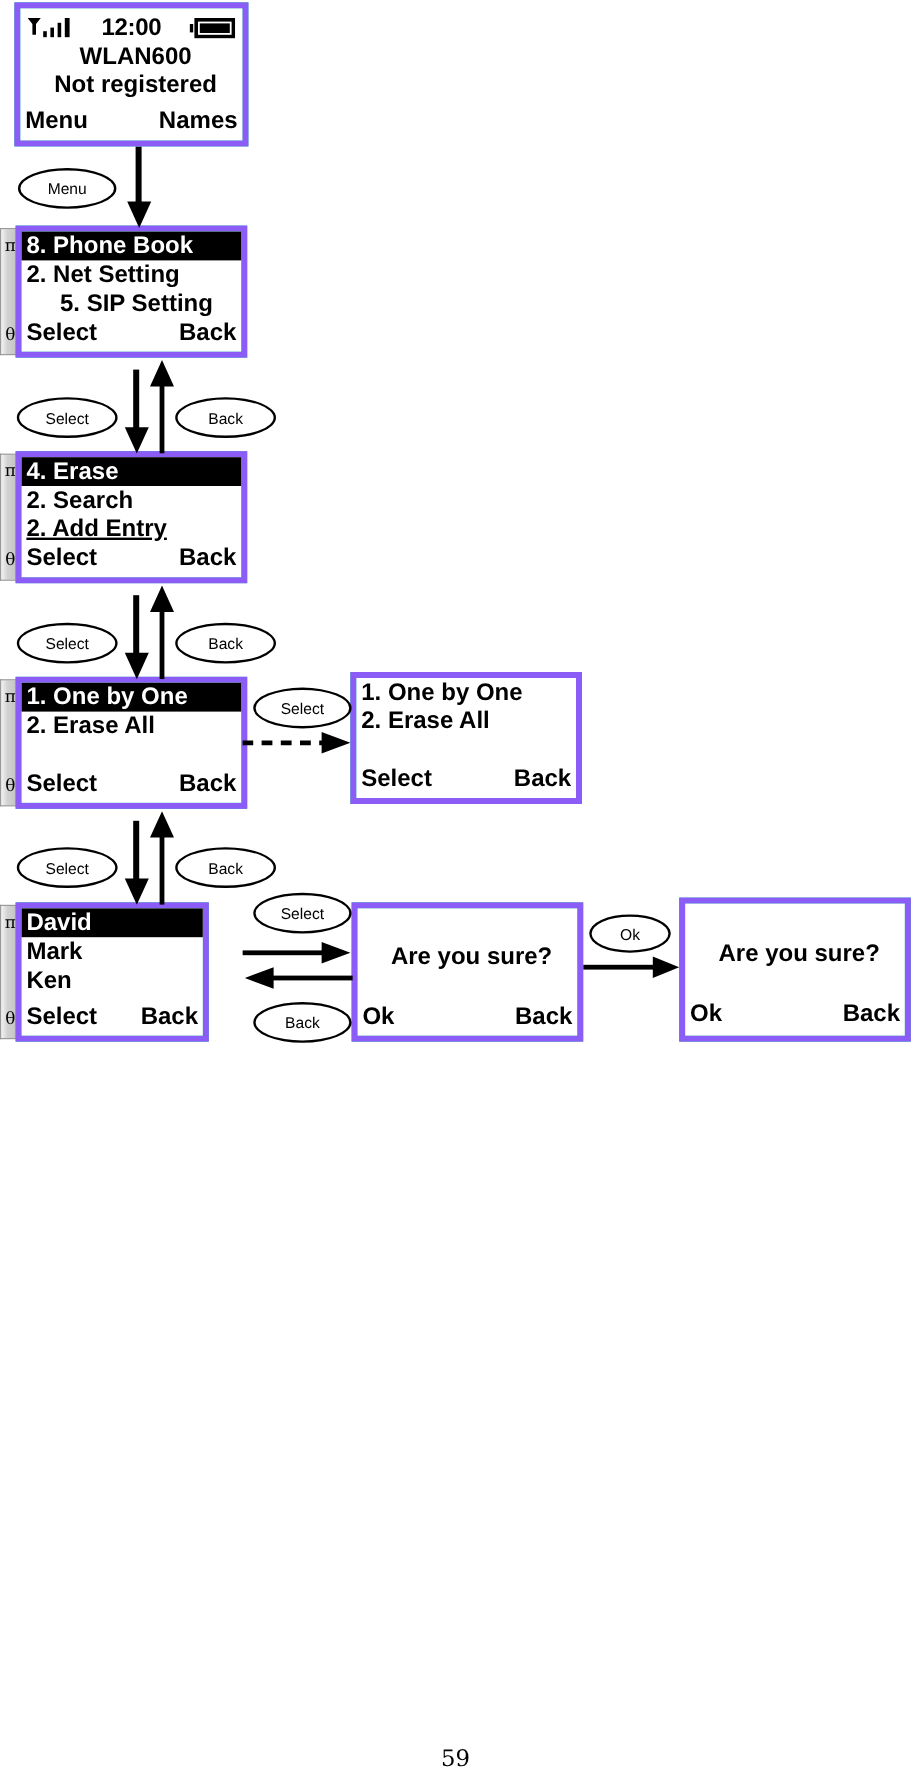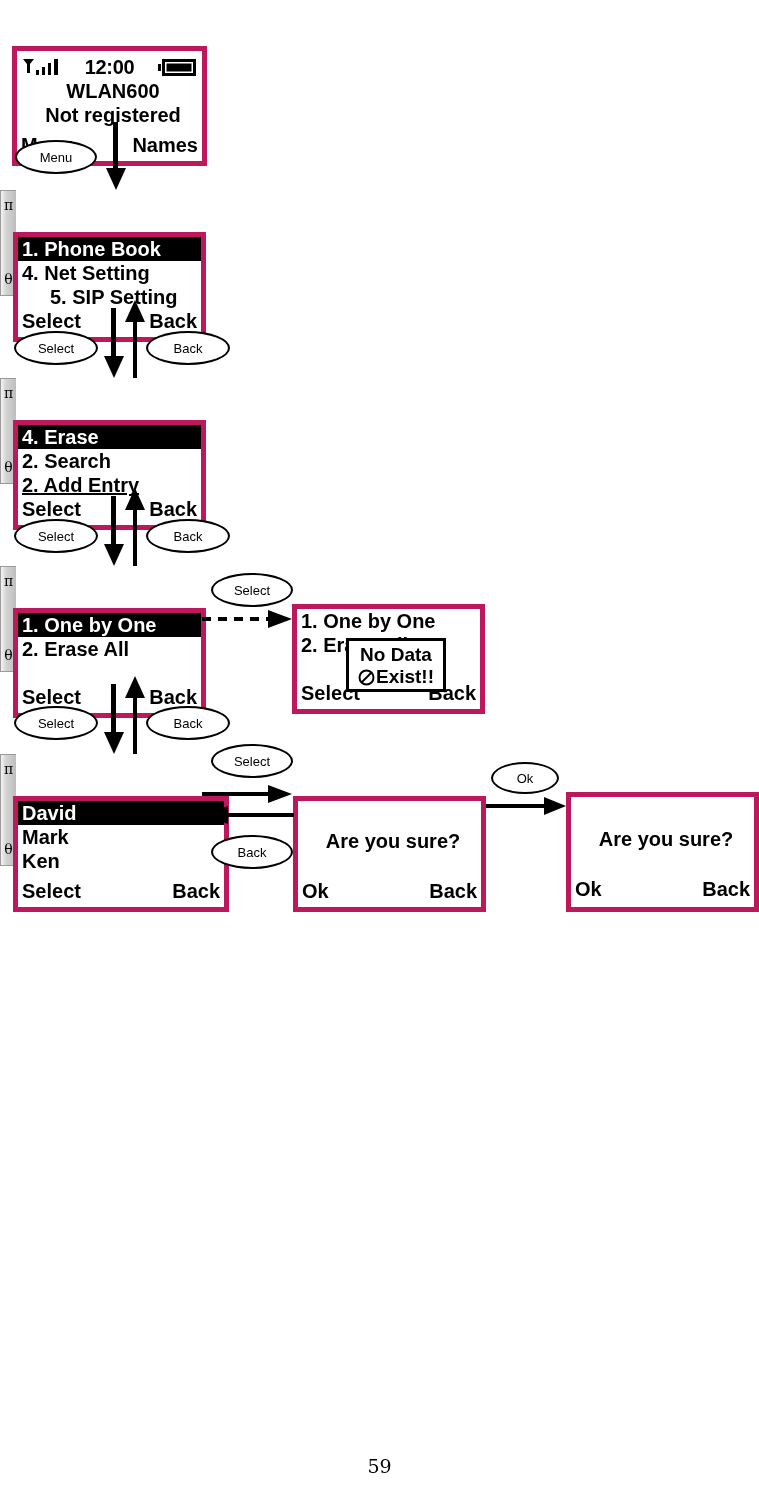--- a/index.html
+++ b/index.html
@@ -13,23 +13,22 @@
     position: relative;
     font-family: "Liberation Sans", sans-serif;
     overflow: hidden;
   }
 
   
   .screen {
     position: absolute;
     box-sizing: border-box;
     background: #14b8a6;
-    border: 5px solid #be185d;
+    border: 5px solid #8b5cf6;
     font-weight: bold;
-    margin-top: 44px;
   }
   .screen-inner {
     position: relative;
     width: 100%;
     height: 100%;
     background: #ffffff;
   }
 
   
   .scrollgutter {
@@ -223,22 +222,22 @@
     <polygon points="1,46 21,46 11,68" fill="#000"></polygon>
   </svg>
 </div>
 
 <div class="scrollgutter" style="left:0px; top:190px; width:16px; height:106px;">
   <div class="arrow-up">π</div>
   <div class="arrow-dn">θ</div>
 </div>
 <div class="screen" style="left:13px; top:188px; width:193px; height:110px;">
   <div class="screen-inner">
-    <div class="row sel" style="top:0px;">1. Phone Book</div>
-    <div class="row" style="top:24px;">4. Net Setting</div>
+    <div class="row sel" style="top:0px;">8. Phone Book</div>
+    <div class="row" style="top:24px;">2. Net Setting</div>
     <div class="row" style="top:48px;padding-left:32px;">5. SIP Setting</div>
     <div class="softkeys" style="top:72px;">
       <span>Select</span>
       <span>Back</span>
     </div>
   </div>
 </div>
 
 <div class="bubble" style="left:14px; top:331px; width:84px; height:34px;">
   <span>Select</span>
@@ -316,31 +315,20 @@
 
 <div class="screen" style="left:292px; top:560px; width:193px; height:110px;">
   <div class="screen-inner">
     <div class="row" style="top:0px;">1. One by One</div>
     <div class="row" style="top:24px;">2. Erase All</div>
     <div class="softkeys" style="top:72px;">
       <span>Select</span>
       <span>Back</span>
     </div>
 
-    <div class="popup" style="left:49px; top:29px; width:100px; height:54px;">
-      <div class="pline" style="top:3px;">No Data</div>
-      <div class="pline" style="top:25px;">
-        <span style="display:inline-block;vertical-align:-3px;margin-right:1px;">
-          <svg width="17" height="17" viewBox="0 0 17 17">
-            <circle cx="8.5" cy="8.5" r="7" fill="none" stroke="#000" stroke-width="2"></circle>
-            <line x1="3.5" y1="13.5" x2="13.5" y2="3.5" stroke="#000" stroke-width="2"></line>
-          </svg>
-        </span><span>Exist!!</span>
-      </div>
-    </div>
   </div>
 </div>
 
 <div class="bubble" style="left:14px; top:706px; width:84px; height:34px;">
   <span>Select</span>
 </div>
 <div class="bubble" style="left:146px; top:706px; width:84px; height:34px;">
   <span>Back</span>
 </div>
 
@@ -350,21 +338,21 @@
     <polygon points="1,56 21,56 11,78" fill="#000"></polygon>
     <rect x="30" y="18" width="4" height="60" fill="#000"></rect>
     <polygon points="22,22 42,22 32,0" fill="#000"></polygon>
   </svg>
 </div>
 
 <div class="scrollgutter" style="left:0px; top:754px; width:16px; height:112px;">
   <div class="arrow-up">π</div>
   <div class="arrow-dn">θ</div>
 </div>
-<div class="screen" style="left:13px; top:752px; width:216px; height:116px;">
+<div class="screen" style="left:13px; top:752px; width:161px; height:116px;">
   <div class="screen-inner">
     <div class="row sel" style="top:0px;">David</div>
     <div class="row" style="top:24px;">Mark</div>
     <div class="row" style="top:48px;">Ken</div>
     <div class="softkeys" style="top:78px;">
       <span>Select</span>
       <span>Back</span>
     </div>
   </div>
 </div>

